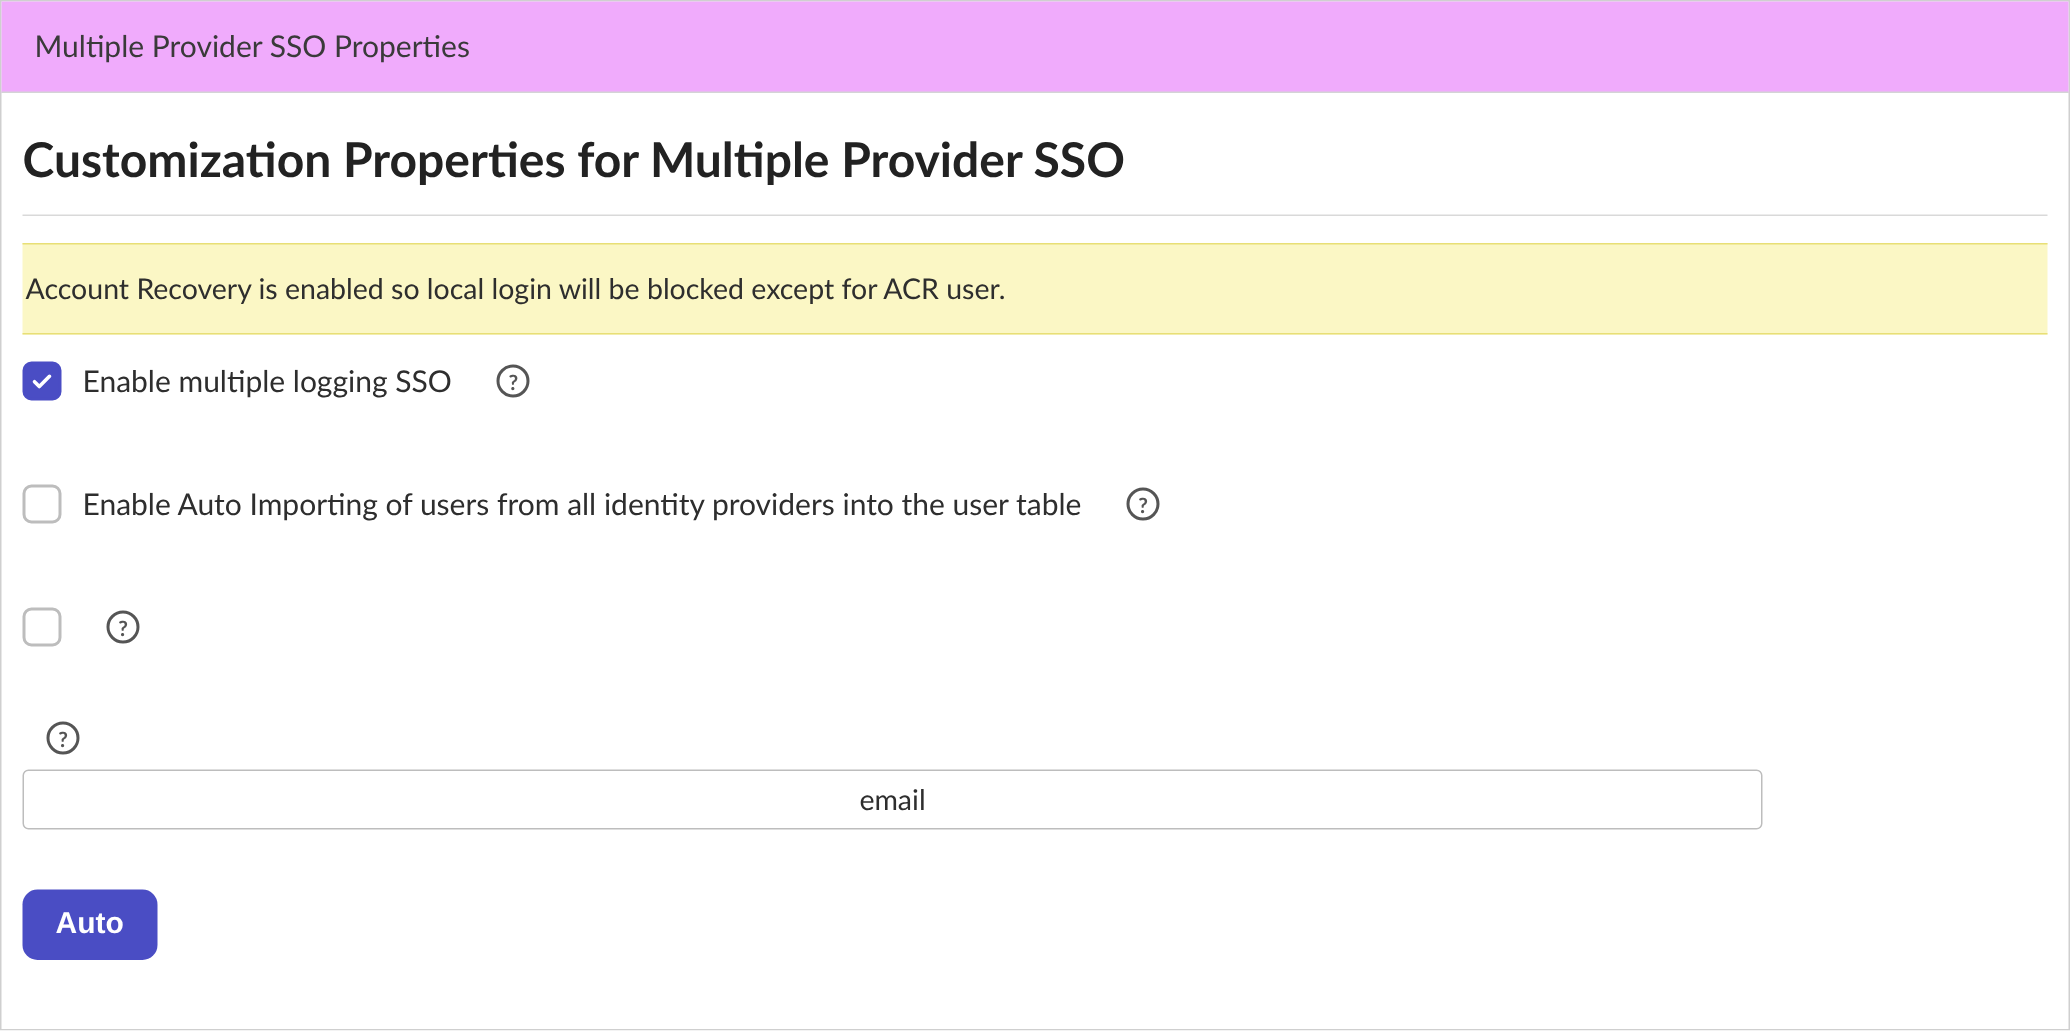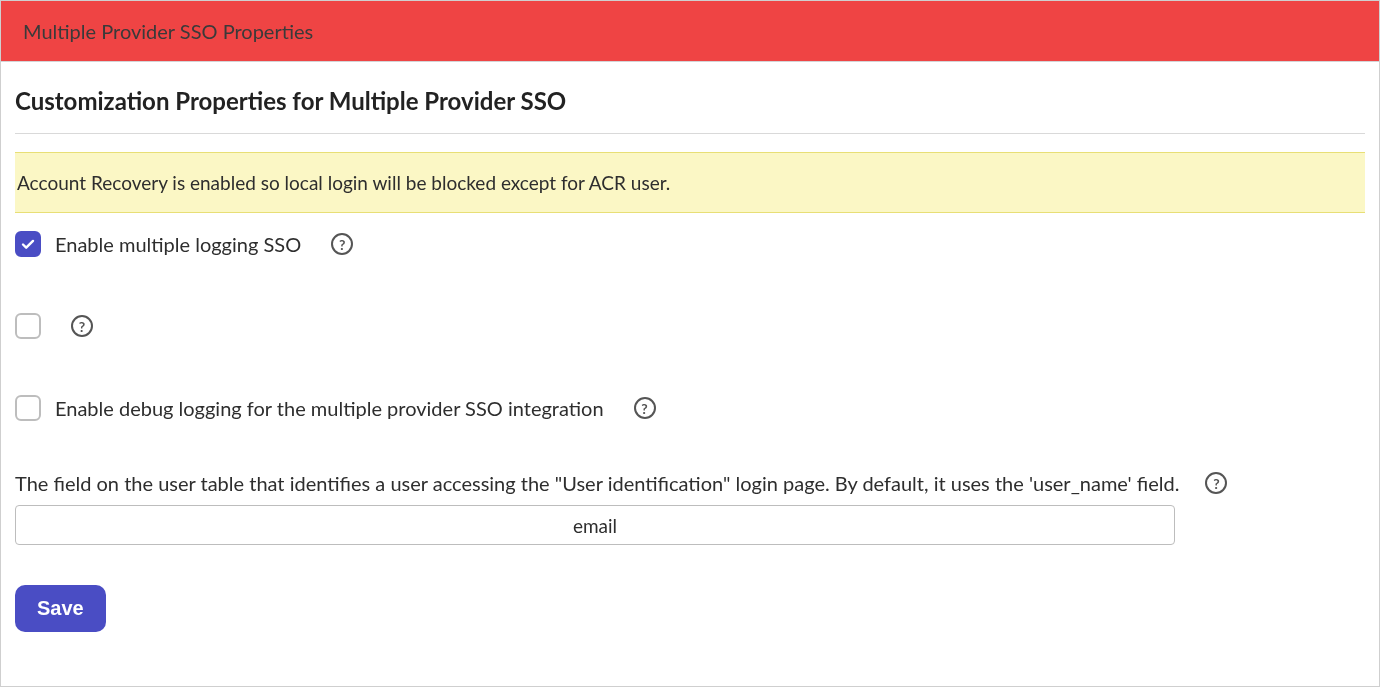--- a/index.html
+++ b/index.html
@@ -13,33 +13,33 @@
   }
   .window {
     width: 1380px;
     height: 687px;
     border: 1px solid #cfcfcf;
     background: #ffffff;
     display: flex;
     flex-direction: column;
   }
   .titlebar {
-    background: #ef4444;
+    background: #f0abfc;
     border-bottom: 1px solid #d4d4d6;
     padding: 18px 22px;
     font-size: 20px;
     color: #3a3a3a;
   }
   .content {
     padding: 18px 14px 14px 14px;
     flex: 1;
     overflow: hidden;
   }
   .page-title {
-    font-size: 24px;
+    font-size: 32px;
     font-weight: 700;
     color: #222;
     margin: 6px 0 18px 0;
   }
   .divider {
     border: none;
     border-top: 1px solid #d9d9d9;
     margin: 0 0 18px 0;
   }
   .banner {
@@ -158,37 +158,36 @@
       </span>
       <span class="row-label">Enable multiple logging SSO</span>
       <span class="help-icon">?</span>
     </div>
 
     
     <div class="row">
       <span class="chk" role="checkbox" aria-checked="false">
         
       </span>
+      <span class="row-label">Enable Auto Importing of users from all identity providers into the user table</span>
       <span class="help-icon">?</span>
     </div>
 
     
     <div class="row" style="margin-bottom:50px;">
       <span class="chk" role="checkbox" aria-checked="false">
         
       </span>
-      <span class="row-label">Enable debug logging for the multiple provider SSO integration</span>
       <span class="help-icon">?</span>
     </div>
 
     
     <div class="field-block">
       <div class="field-label-row">
-        <span class="field-label">The field on the user table that identifies a user accessing the "User identification" login page. By default, it uses the 'user_name' field.</span>
         <span class="help-icon">?</span>
       </div>
       <input type="text" class="text-input" value="email" style="">
     </div>
 
-    <button class="save-btn">Save</button>
+    <button class="save-btn">Auto</button>
 
   </div>
 </div>
 
 </body></html>

